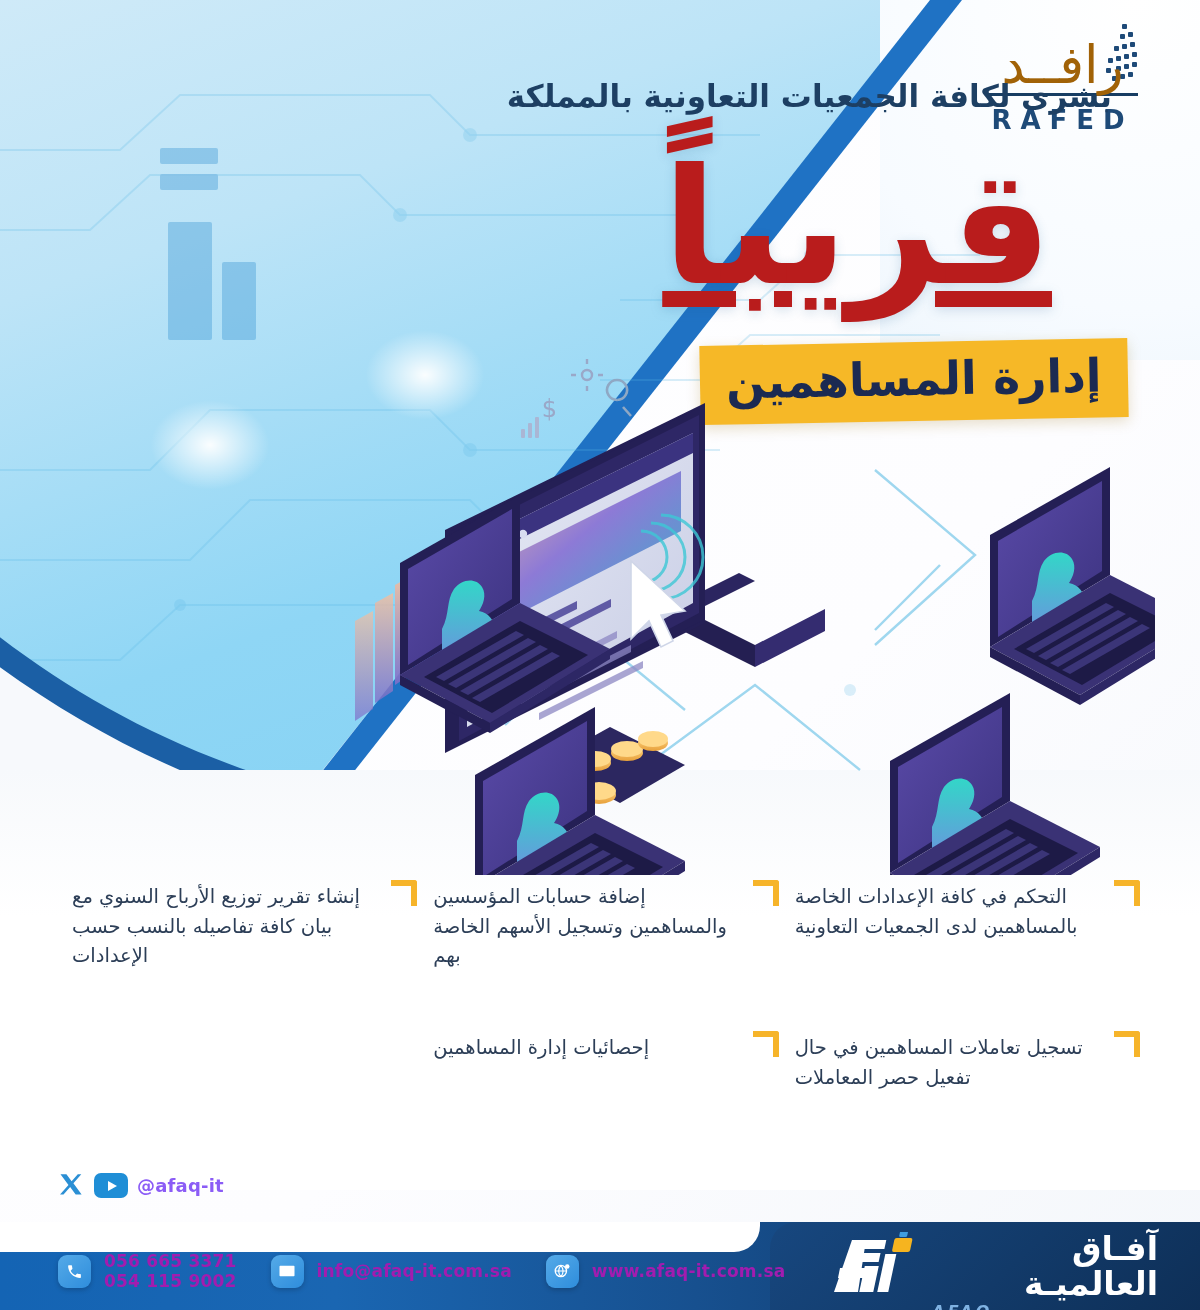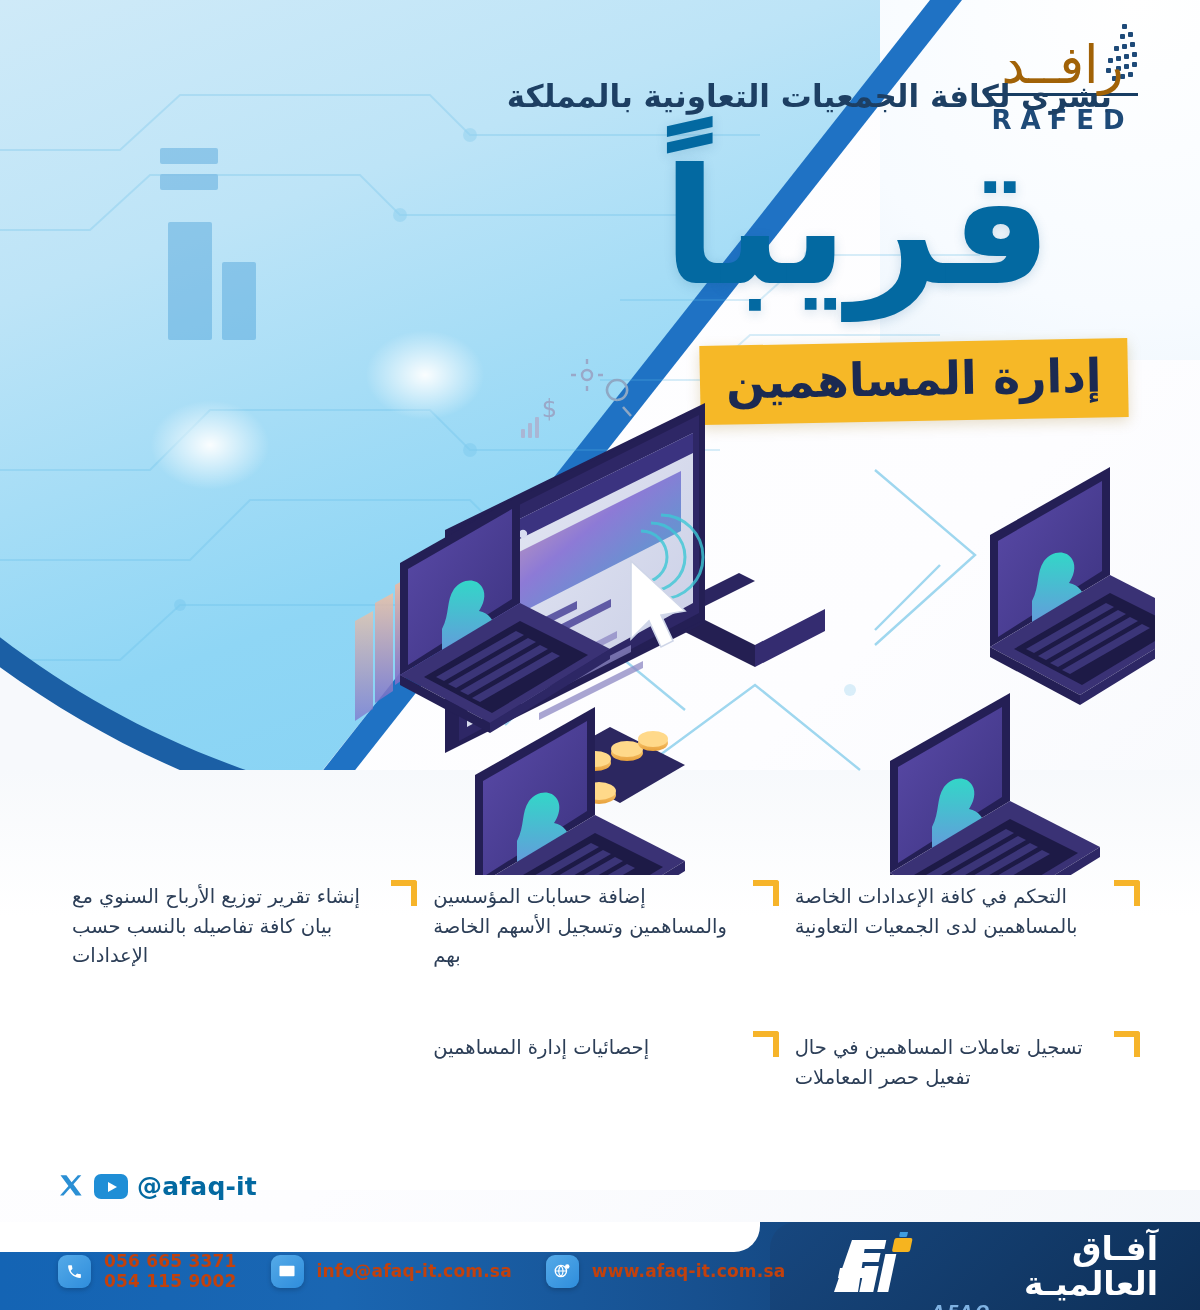--- a/index.html
+++ b/index.html
@@ -76,23 +76,24 @@
   .headline{
     position:absolute; right:88px; top:78px;
     font-size:31px; color:#1d3f63; font-weight:700;
     letter-spacing:0px; white-space:nowrap;
   }
 
   .title-soon{
     position:absolute; right:148px; top:148px;
     font-size:160px; line-height:1;
     font-weight:bold;
-    color:#0369a1;
+    color:#b91c1c;
     text-shadow:0 3px 12px rgba(20,90,140,.18);
     white-space:nowrap;
+    text-decoration:underline;
   }
 
   .banner-yellow{
     position:absolute; right:72px; top:342px;
     background:#f6b827;
     padding:12px 26px 16px;
     transform:rotate(-1.1deg);
     box-shadow:0 4px 14px rgba(150,110,10,.22);
   }
   .banner-yellow span{
@@ -142,21 +143,21 @@
   .icon-yt{
     width:34px; height:25px; background:#1f8ed6; border-radius:7px;
     display:flex; align-items:center; justify-content:center;
   }
   .icon-yt .play{
     width:0;height:0;border-left:9px solid #fff;
     border-top:5.5px solid transparent;border-bottom:5.5px solid transparent;
     margin-left:2px;
   }
   .handle{
-    font-size:25px; font-weight:bold; color:#0369a1; letter-spacing:.2px;
+    font-size:18px; font-weight:bold; color:#8b5cf6; letter-spacing:.2px;
   }
 
   
   .footer{
     position:absolute; left:0; top:1222px; width:1200px; height:88px;
     background:linear-gradient(90deg,#1464b4 0%,#1a66b2 28%,#17508f 58%,#123f73 78%,#0f3360 100%);
   }
   .footer-notch{
     position:absolute; left:0; top:1222px; width:760px; height:30px;
     background:#ffffff;
@@ -172,21 +173,21 @@
     display:flex; align-items:center; gap:34px; direction:ltr;
   }
   .contact{ display:flex; align-items:center; gap:13px; }
   .cbadge{
     width:33px;height:33px;border-radius:9px;
     background:linear-gradient(140deg,#55aae8 0%,#2e8ddc 100%);
     display:flex;align-items:center;justify-content:center;
     box-shadow:0 2px 5px rgba(0,0,0,.2);
   }
   .ctext{
-    color:#c2410c; font-size:17px; font-weight:bold; line-height:1.18;
+    color:#a21caf; font-size:17px; font-weight:bold; line-height:1.18;
     letter-spacing:.2px;
   }
   .ctext .l2{ display:block; }
 
   .afaq-logo{
     position:absolute; right:42px; top:1232px;
     width:330px; height:72px; direction:rtl;
     display:flex; align-items:flex-start; justify-content:flex-start; gap:12px;
   }
   .afaq-mark{ width:92px; height:68px; position:relative; flex:0 0 auto; }

